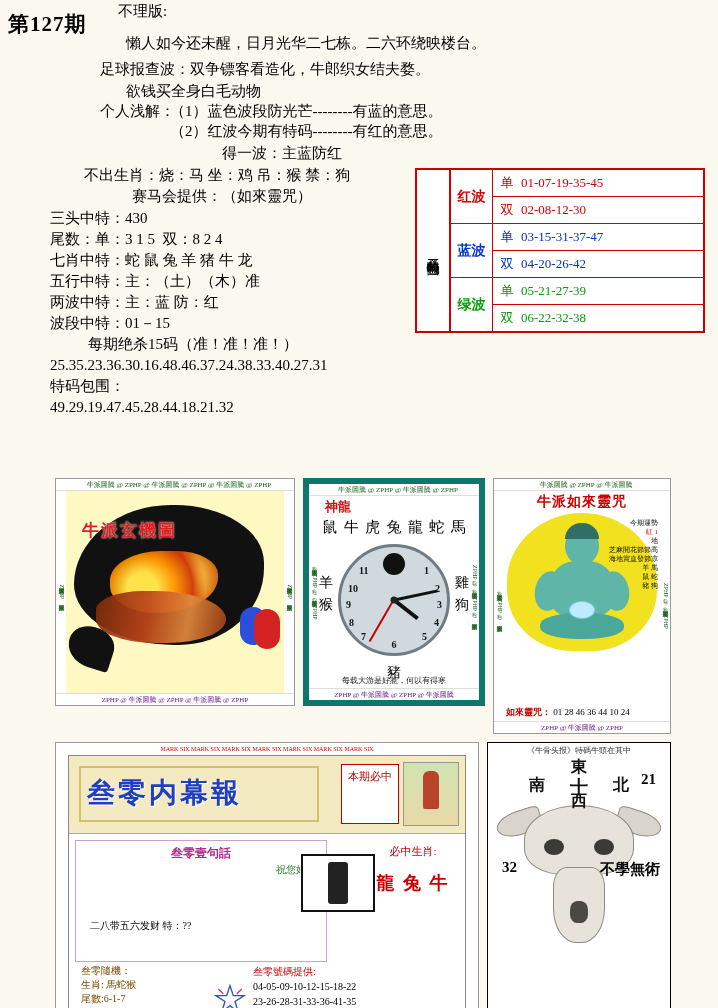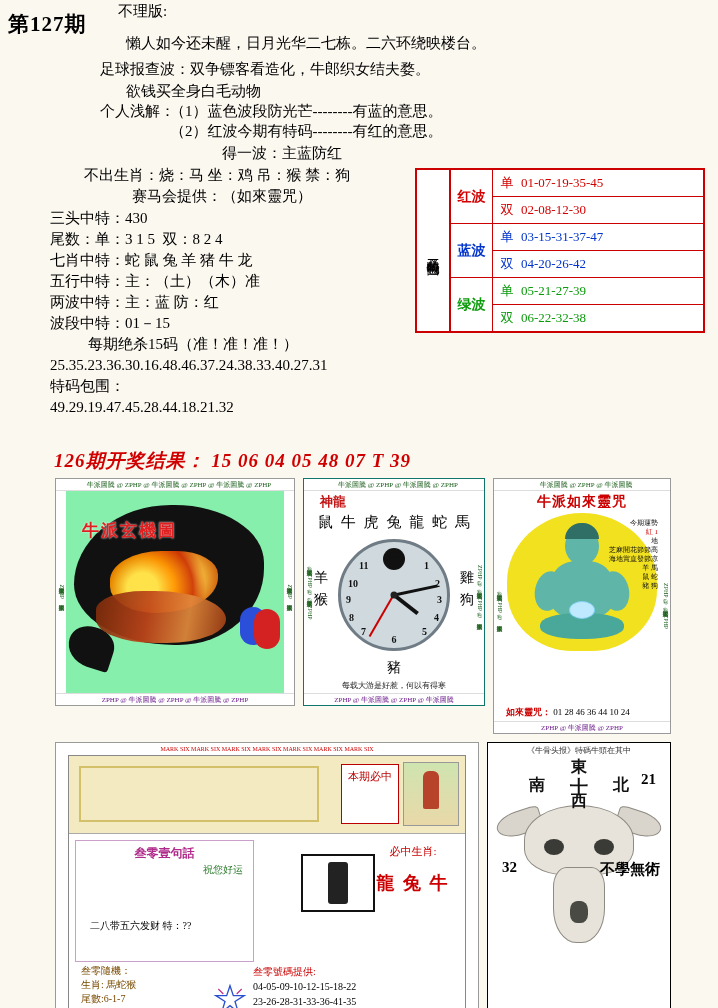--- a/index.html
+++ b/index.html
@@ -92,21 +92,21 @@
     font-family:"Liberation Serif", serif;
   }
 
   
   .grid { position:absolute; left:55px; top:478px; width:616px; }
   .row { display:flex; gap:8px; }
   .row2 { margin-top:8px; }
 
   .card { position:relative; background:#fff; overflow:hidden; }
   .c1 { width:240px; height:228px; border:1px solid #9a9a9a; }
-  .c2 { width:182px; height:228px; border:1px solid #0f766e; }
+  .c2 { width:182px; height:228px; border:6px solid #0f766e; }
   .c3 { width:178px; height:256px; border:1px solid #9a9a9a; }
   .c4 { width:424px; height:292px; border:1px solid #9a9a9a; }
   .c5 { width:184px; height:292px; border:1px solid #000; }
 
   .marquee {
     position:absolute; left:0; right:0; height:12px;
     font-size:7px; color:#1a5e1a; background:#fff;
     display:flex; align-items:center; justify-content:space-around;
     white-space:nowrap; overflow:hidden;
   }
@@ -116,21 +116,21 @@
   .side-mark {
     position:absolute; top:12px; bottom:12px; width:10px;
     font-size:6px; color:#1a5e1a; writing-mode:vertical-rl;
     display:flex; align-items:center; justify-content:center;
     overflow:hidden; white-space:nowrap;
   }
   .side-mark.l { left:0; }
   .side-mark.r { right:0; }
 
   
-  .c1-body { position:absolute; left:10px; top:12px; right:10px; bottom:12px; background:#86efac; }
+  .c1-body { position:absolute; left:10px; top:12px; right:10px; bottom:12px; background:#fef9c3; }
   .blob {
     position:absolute; left:8px; top:14px; width:190px; height:140px;
     background:#111;
     border-radius:52% 48% 46% 54% / 58% 42% 56% 44%;
   }
   .blob:after{
     content:""; position:absolute; left:-6px; bottom:-22px;
     width:46px; height:40px; background:#111;
     border-radius:50% 50% 10% 60%;
     transform:rotate(18deg);
@@ -221,21 +221,21 @@
     position:absolute; right:66px; top:8px; width:58px; height:60px;
     border:1px solid #b00; color:#b00; font-size:11px; line-height:14px;
     text-align:center; padding-top:4px; background:#fff;
   }
   .c4-person {
     position:absolute; right:6px; top:6px; width:56px; height:64px;
     background:linear-gradient(180deg,#cfe4b0,#e9d8a8);
     border:1px solid #999;
   }
   .c4-person .fig { position:absolute; left:50%; top:8px; transform:translateX(-50%); width:16px; height:38px; background:#b8432b; border-radius:6px 6px 2px 2px; }
-  .c4-leftpanel { position:absolute; left:6px; top:84px; width:179px; bottom:58px; border:1px solid #c9a0c9; }
+  .c4-leftpanel { position:absolute; left:6px; top:84px; width:252px; bottom:58px; border:1px solid #c9a0c9; }
   .c4-lp-title { position:absolute; left:0; right:0; top:4px; text-align:center; font-size:12px; color:#b02a8a; font-weight:bold; }
   .c4-lp-sub { position:absolute; right:10px; top:22px; font-size:10px; color:#2a7a2a; }
   .c4-lp-line { position:absolute; left:14px; bottom:28px; font-size:10px; }
   .c4-midcol { position:absolute; left:226px; top:84px; width:92px; bottom:58px; }
   .c4-stamp { position:absolute; left:6px; top:14px; width:74px; height:58px; border:2px solid #111; background:#fff; }
   .c4-stamp .glyph { position:absolute; left:50%; top:6px; transform:translateX(-50%); width:20px; height:42px; background:#222; border-radius:3px; }
   .c4-rightcol { position:absolute; right:6px; top:84px; width:92px; bottom:58px; text-align:center; }
   .c4-rc-title { font-size:11px; color:#c00; margin-top:4px; }
   .c4-rc-anim { font-size:18px; color:#c00; font-weight:bold; letter-spacing:2px; margin-top:12px; }
   .c4-bottom { position:absolute; left:6px; right:6px; bottom:4px; height:52px; font-size:10px; }
@@ -349,21 +349,20 @@
           <div class="wave-row">
             <div class="wave-sd green">双</div>
             <div class="wave-nums green">06-22-32-38</div>
           </div>
         </div>
       </div>
 
     </div>
   </div>
 
-  <div class="result-line">126期开奖结果： 15 06 04 05 48 07 T 39</div>
 
   <div class="grid">
 
     <div class="row">
 
       <div class="card c1">
         <div class="marquee top">牛派圖騰 @ ZPHP @ 牛派圖騰 @ ZPHP @ 牛派圖騰 @ ZPHP</div>
         <div class="side-mark l">牛派圖騰 ZPHP 牛派圖騰</div>
         <div class="side-mark r">牛派圖騰 ZPHP 牛派圖騰</div>
         <div class="c1-body">
@@ -462,20 +461,21 @@
     </div>
 
     <div class="row row2">
 
       <div class="card c4">
         <div class="c4-topstrip">MARK SIX  MARK SIX  MARK SIX  MARK SIX  MARK SIX  MARK SIX  MARK SIX</div>
         <div class="c4-botstrip">MARK SIX  MARK SIX  MARK SIX  MARK SIX  MARK SIX  MARK SIX  MARK SIX</div>
         <div class="c4-inner">
           <div class="c4-topband"></div>
           <div class="c4-titlebox"></div>
+          <div class="c4-bigtitle">叁零内幕報</div>
           <div class="c4-redbox">本期必中</div>
           <div class="c4-person">
               <div class="fig"></div>
             </div>
 
           <div class="c4-leftpanel">
             <div class="c4-lp-title">叁零壹句話</div>
             <div class="c4-lp-sub">祝您好运</div>
             <div class="c4-lp-line">二八带五六发财   特：??</div>
           </div>

